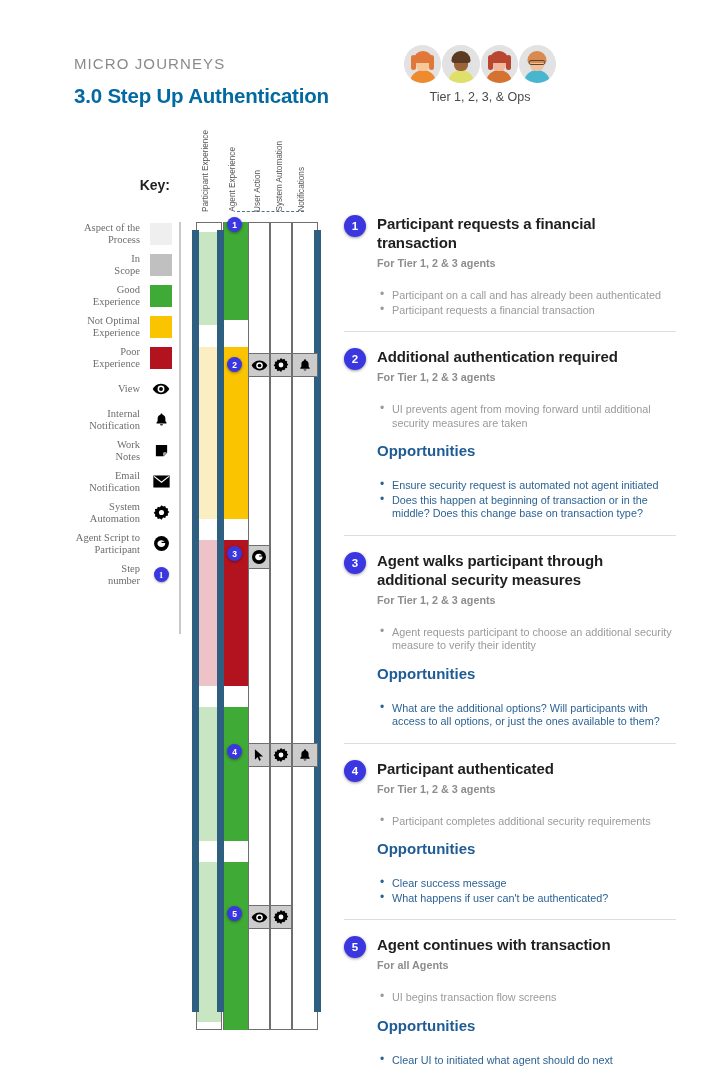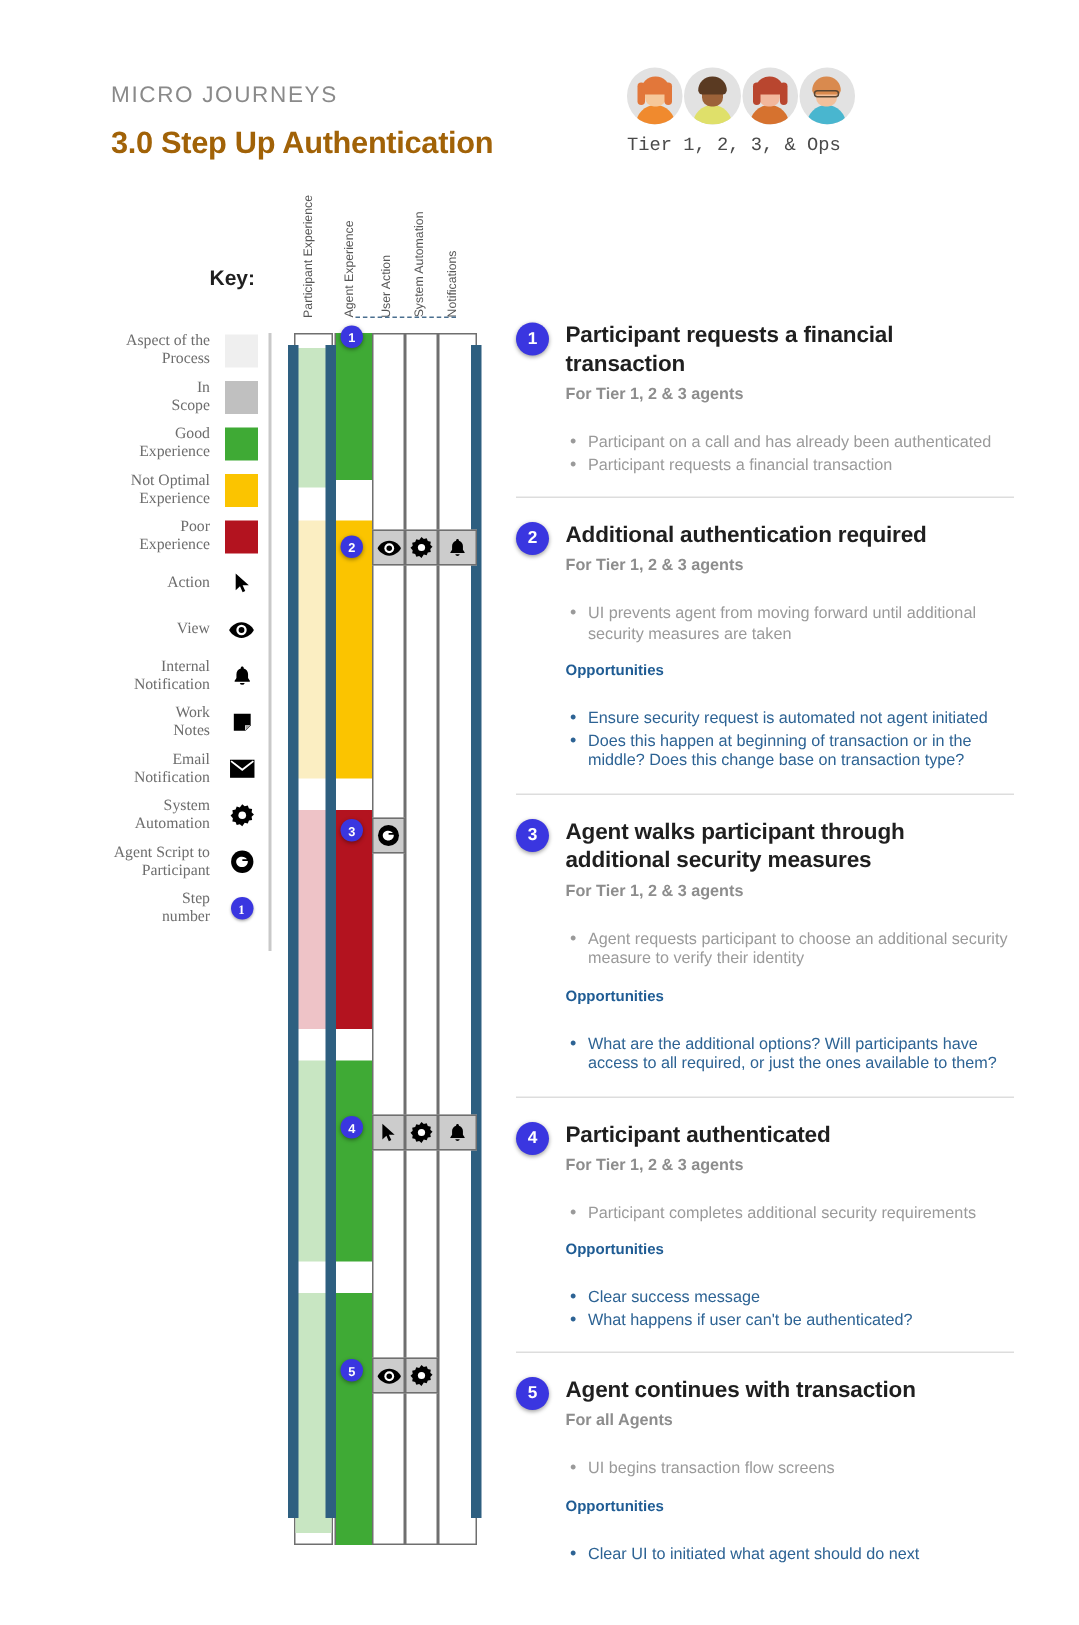--- a/index.html
+++ b/index.html
@@ -13,27 +13,26 @@
   #page { position: relative; width: 719px; height: 1045px; }
 
   
   .eyebrow {
     position: absolute; left: 74px; top: 55px;
     font-size: 15px; letter-spacing: 1.1px;
     color: #8a8a8a; font-weight: 400;
   }
   .page-title {
     position: absolute; left: 74px; top: 84px;
-    font-size: 20.5px; font-weight: bold; color: #a16207;
+    font-size: 20.5px; font-weight: bold; color: #0369a1;
     letter-spacing: -0.2px;
   }
   .persona-block {
-    position: absolute; left: 418px; top: 45px; width: 152px;
-    text-align: left;
-    font-family: Liberation Mono, monospace;
+    position: absolute; left: 404px; top: 45px; width: 152px;
+    text-align: center;
   }
   .avatars { display: flex; justify-content: center; gap: 1px; }
   .avatar {
     width: 38px; height: 38px; border-radius: 50%;
     background: #e2e2e2; position: relative; overflow: hidden;
   }
   .av-body {
     position: absolute; bottom: 0; left: 50%; transform: translateX(-50%);
     width: 26px; height: 13px; border-radius: 13px 13px 0 0;
   }
@@ -153,21 +152,21 @@
     position: relative; padding-left: 15px; margin-bottom: 1px;
     font-size: 10.8px; line-height: 13.5px;
   }
   ul.notes li { color: #9a9a9a; }
   ul.opps li { color: #2d6394; }
   ul.notes li::before, ul.opps li::before {
     content: "\2022"; position: absolute; left: 3px; top: -1px;
     font-size: 12px;
   }
   .opp-title {
-    font-size: 10px; font-weight: bold; color: #1f5c94;
+    font-size: 15px; font-weight: bold; color: #1f5c94;
     margin-top: 12px;
   }
   svg { display: block; }
 </style>
 </head>
 <body>
 
 <div id="page">
 
   <div class="eyebrow">MICRO JOURNEYS</div>
@@ -223,28 +222,20 @@
     <div class="key-label">Good<br>Experience</div>
         <div class="key-swatch" style="background:#3faa35"></div>
   </div>
       <div class="key-row">
     <div class="key-label">Not Optimal<br>Experience</div>
         <div class="key-swatch" style="background:#fbc400"></div>
   </div>
       <div class="key-row">
     <div class="key-label">Poor<br>Experience</div>
         <div class="key-swatch" style="background:#b3131f"></div>
-  </div>
-      <div class="key-row">
-    <div class="key-label">Action</div>
-        <div class="key-icon">
-          <svg width="15" height="15" viewBox="0 0 24 24">
-            <path fill="#000000" d="M5 2 L5 20 L9.6 15.6 L12.4 22 L15.2 20.7 L12.4 14.6 L19 14.6 Z"></path>
-          </svg>
-        </div>
   </div>
       <div class="key-row">
     <div class="key-label">View</div>
         <div class="key-icon">
           <svg width="18" height="18" viewBox="0 0 24 24">
             <path fill="#000000" d="M12 5C6.5 5 2.2 9.2 1 12c1.2 2.8 5.5 7 11 7s9.8-4.2 11-7c-1.2-2.8-5.5-7-11-7z"></path>
             <ellipse cx="12" cy="12" rx="4.6" ry="4.6" fill="#fff"></ellipse>
             <circle cx="12" cy="12" r="2.6" fill="#000000"></circle>
           </svg>
         </div>
@@ -446,21 +437,21 @@
       <div class="step-num">3</div>
       <div class="step-body">
         <div class="step-title">Agent walks participant through additional security measures</div>
         <div class="step-sub">For Tier 1, 2 &amp; 3 agents</div>
         <ul class="notes">
           <li>Agent requests participant to choose an additional security measure to verify their identity</li>
         </ul>
 
           <div class="opp-title">Opportunities</div>
           <ul class="opps">
-            <li>What are the additional options? Will participants have access to all required, or just the ones available to them?</li>
+            <li>What are the additional options? Will participants with access to all options, or just the ones available to them?</li>
           </ul>
       </div>
     </div>
   </div>
   <div class="step-card">
     <div class="sep"></div>
     <div class="step-head">
       <div class="step-num">4</div>
       <div class="step-body">
         <div class="step-title">Participant authenticated</div>

